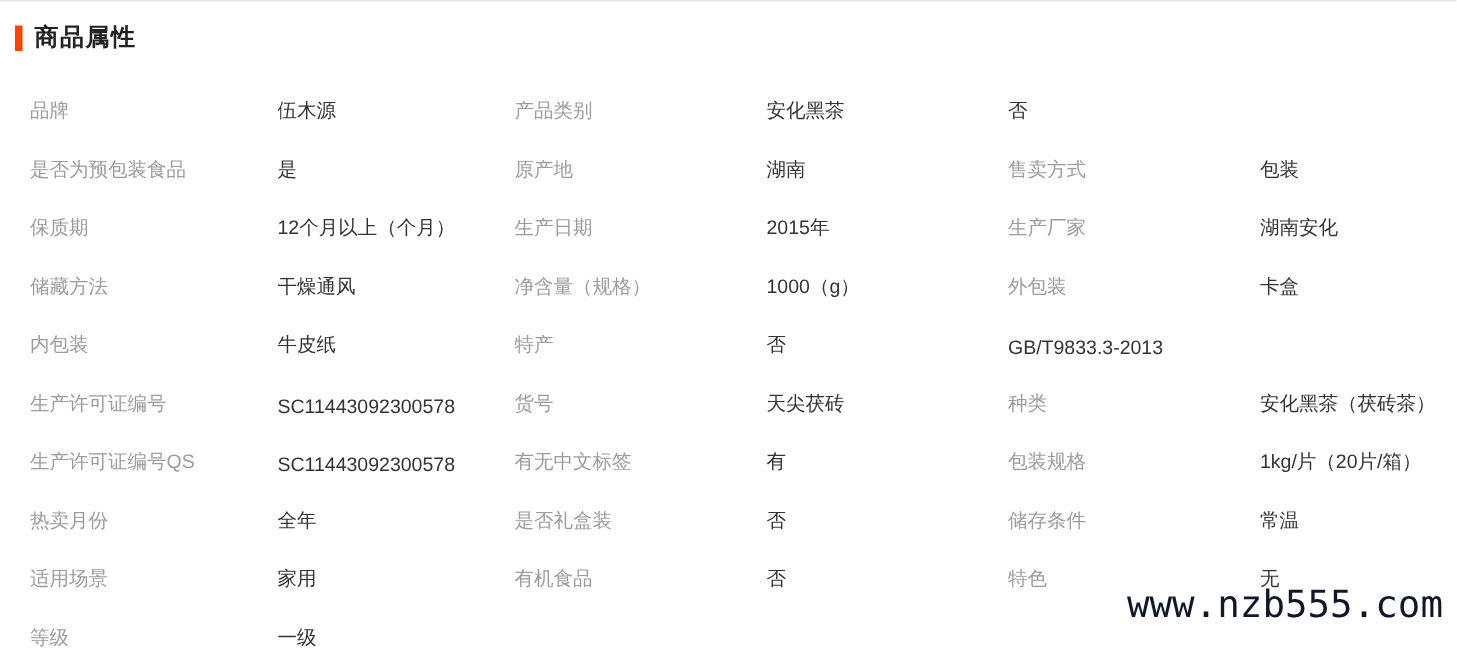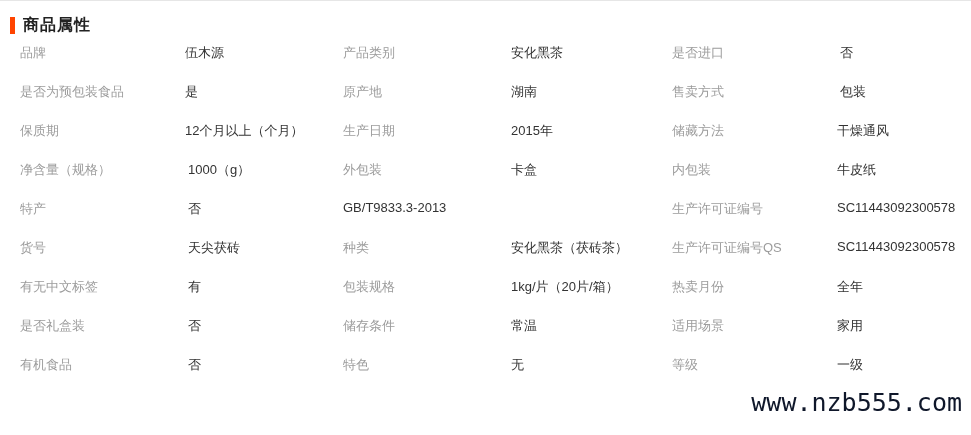--- a/index.html
+++ b/index.html
@@ -7,21 +7,21 @@
   body {
     width: 971px; height: 435px;
     font-family: "Liberation Sans", "DejaVu Sans", sans-serif;
     position: relative; overflow: hidden;
   }
   .panel { width: 971px; height: 328px; border-top: 1px solid #e6e6e6; padding-top: 1px; }
   .panel-header { display: flex; align-items: center; margin: 12px 0 8px 10px; height: 22px; }
   .accent-bar { width: 5px; height: 17px; background: #ff4400; margin-right: 8px; }
   .panel-title { font-size: 16px; font-weight: bold; color: #222222; letter-spacing: 1px; }
   .attr-table { display: grid; grid-template-columns: 323px 329px 1fr; padding-left: 20px; }
-  .cell { height: 39px; display: flex; align-items: flex-start; overflow: hidden; }
+  .cell { height: 39px; display: flex; align-items: flex-end; overflow: hidden; }
   .lbl { color: #9c9c9c; font-size: 13px; flex: 0 0 165px; white-space: nowrap; }
   .c1 .lbl, .c2 .lbl { flex: 0 0 168px; }
   .val { color: #333333; font-size: 13px; white-space: nowrap; }
   .watermark {
     position: absolute; right: 9px; bottom: 18px;
     font-family: "DejaVu Sans Mono", "Liberation Mono", monospace;
     font-size: 25px; color: #0f172a; white-space: nowrap;
   }
 </style>
 </head>
@@ -37,21 +37,20 @@
 
     <div class="cell c0">
         <span class="lbl">品牌</span>
         <span class="val">伍木源</span>
       </div>
     <div class="cell c1">
         <span class="lbl">产品类别</span>
         <span class="val">安化黑茶</span>
       </div>
     <div class="cell c2">
-        <span class="lbl">是否进口</span>
         <span class="val">否</span>
       </div>
 
     <div class="cell c0">
         <span class="lbl">是否为预包装食品</span>
         <span class="val">是</span>
       </div>
     <div class="cell c1">
         <span class="lbl">原产地</span>
         <span class="val">湖南</span>
@@ -61,20 +60,24 @@
         <span class="val">包装</span>
       </div>
 
     <div class="cell c0">
         <span class="lbl">保质期</span>
         <span class="val">12个月以上（个月）</span>
       </div>
     <div class="cell c1">
         <span class="lbl">生产日期</span>
         <span class="val">2015年</span>
+      </div>
+    <div class="cell c2">
+        <span class="lbl">生产厂家</span>
+        <span class="val">湖南安化</span>
       </div>
 
     <div class="cell c0">
         <span class="lbl">储藏方法</span>
         <span class="val">干燥通风</span>
       </div>
     <div class="cell c1">
         <span class="lbl">净含量（规格）</span>
         <span class="val">1000（g）</span>
       </div>

